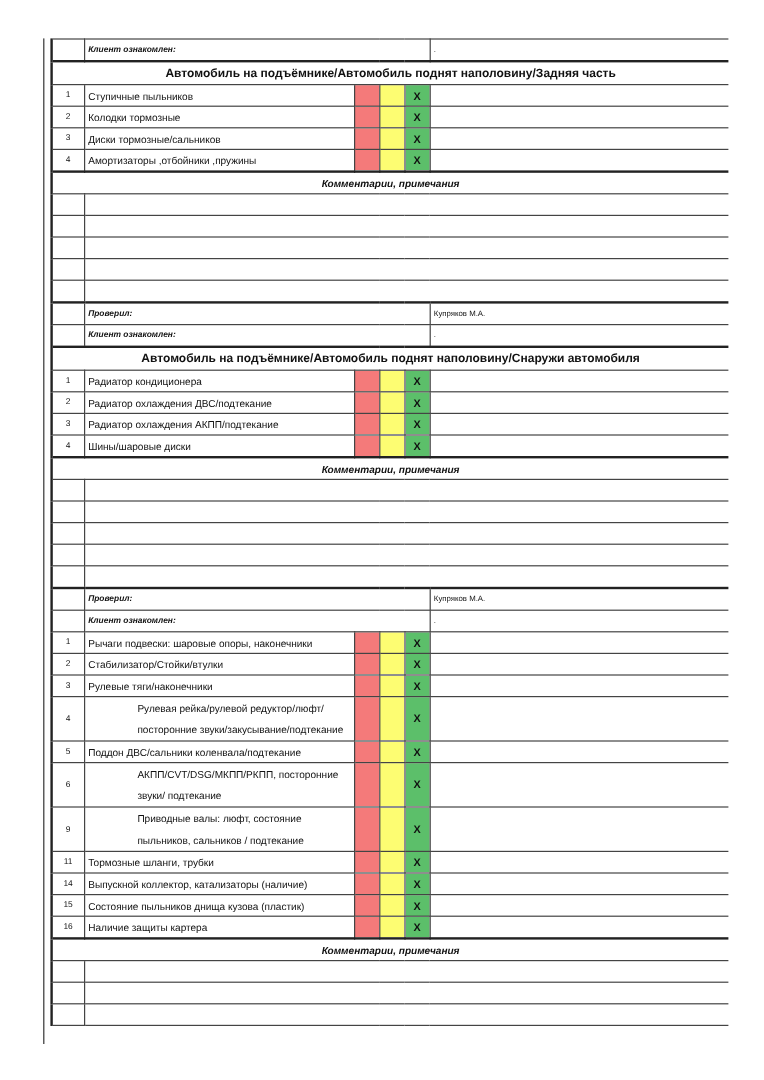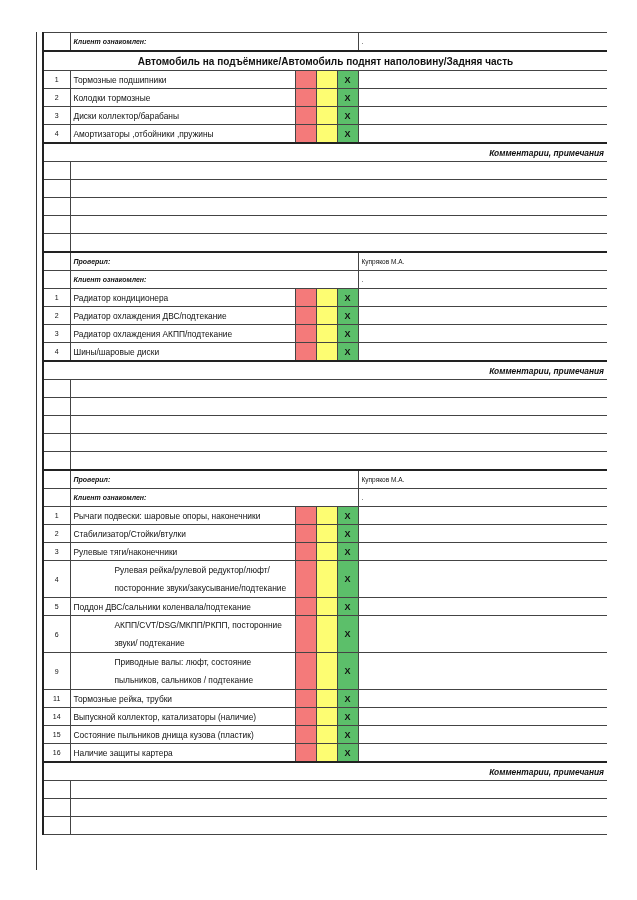--- a/index.html
+++ b/index.html
@@ -9,21 +9,21 @@
   table{border-collapse:collapse;width:564px;table-layout:fixed;}
   td{border:1px solid #444;padding:0 3px;font-size:8.4px;height:17px;overflow:hidden;white-space:nowrap;}
   td.num{text-align:center;font-size:7px;width:20px;}
   td.name{width:218px;}
   td.tall{height:34px;white-space:normal;line-height:18px;padding-left:44px;}
   td.red{background:#f47a7a;width:15px;padding:0;}
   td.yellow{background:#fdfd72;width:15px;padding:0;}
   td.green{background:#5cbf6a;width:15px;padding:0;text-align:center;font-weight:bold;font-size:9px;}
   td.rest{border-right:none;}
   tr.section td{font-weight:bold;text-align:center;font-size:10px;height:18px;border-top:2px solid #222;}
-  tr.comments td{font-weight:bold;font-style:italic;text-align:right;font-size:8.4px;border-top:2px solid #222;}
+  tr.comments td{font-weight:bold;font-style:italic;text-align:center;font-size:8.4px;border-top:2px solid #222;}
   td.sig{font-style:italic;font-weight:bold;font-size:7px;}
   td.sigval{font-size:6.5px;}
   tr.blank td{height:17px;}
   tr.sigfirst td{border-top:2px solid #222;}
   td.first{border-left:2px solid #222;}
 </style>
 </head>
 <body>
 
 <div class="vline" style="left:36px;top:32px;width:1px;height:838px;"></div>
@@ -42,37 +42,37 @@
     <tr>
       <td class="first"></td>
       <td colspan="4" class="sig">Клиент ознакомлен:</td>
       <td class="rest sigval">.</td>
     </tr>
   <tr class="section">
           <td colspan="6" class="first rest">Автомобиль на подъёмнике/Автомобиль поднят наполовину/Задняя часть</td>
         </tr>
         <tr>
           <td class="num first">1</td>
-          <td class="name">Тормозные подшипники</td>
+          <td class="name">Ступичные пыльников</td>
           <td class="red"></td>
           <td class="yellow"></td>
           <td class="green">X</td>
           <td class="rest"></td>
         </tr>
         <tr>
           <td class="num first">2</td>
           <td class="name">Колодки тормозные</td>
           <td class="red"></td>
           <td class="yellow"></td>
           <td class="green">X</td>
           <td class="rest"></td>
         </tr>
         <tr>
           <td class="num first">3</td>
-          <td class="name">Диски коллектор/барабаны</td>
+          <td class="name">Диски тормозные/сальников</td>
           <td class="red"></td>
           <td class="yellow"></td>
           <td class="green">X</td>
           <td class="rest"></td>
         </tr>
         <tr>
           <td class="num first">4</td>
           <td class="name">Амортизаторы ,отбойники ,пружины</td>
           <td class="red"></td>
           <td class="yellow"></td>
@@ -105,20 +105,23 @@
         <tr class="sigfirst">
           <td class="first"></td>
           <td colspan="4" class="sig">Проверил:</td>
           <td class="rest sigval">Купряков М.А.</td>
         </tr>
         <tr>
           <td class="first"></td>
           <td colspan="4" class="sig">Клиент ознакомлен:</td>
           <td class="rest sigval">.</td>
         </tr>
+        <tr class="section">
+          <td colspan="6" class="first rest">Автомобиль на подъёмнике/Автомобиль поднят наполовину/Снаружи автомобиля</td>
+        </tr>
         <tr>
           <td class="num first">1</td>
           <td class="name">Радиатор кондиционера</td>
           <td class="red"></td>
           <td class="yellow"></td>
           <td class="green">X</td>
           <td class="rest"></td>
         </tr>
         <tr>
           <td class="num first">2</td>
@@ -228,21 +231,21 @@
         <tr>
           <td class="num first">9</td>
           <td class="name tall">Приводные валы: люфт, состояние пыльников, сальников / подтекание</td>
           <td class="red"></td>
           <td class="yellow"></td>
           <td class="green">X</td>
           <td class="rest"></td>
         </tr>
         <tr>
           <td class="num first">11</td>
-          <td class="name">Тормозные рейка, трубки</td>
+          <td class="name">Тормозные шланги, трубки</td>
           <td class="red"></td>
           <td class="yellow"></td>
           <td class="green">X</td>
           <td class="rest"></td>
         </tr>
         <tr>
           <td class="num first">14</td>
           <td class="name">Выпускной коллектор, катализаторы (наличие)</td>
           <td class="red"></td>
           <td class="yellow"></td>

